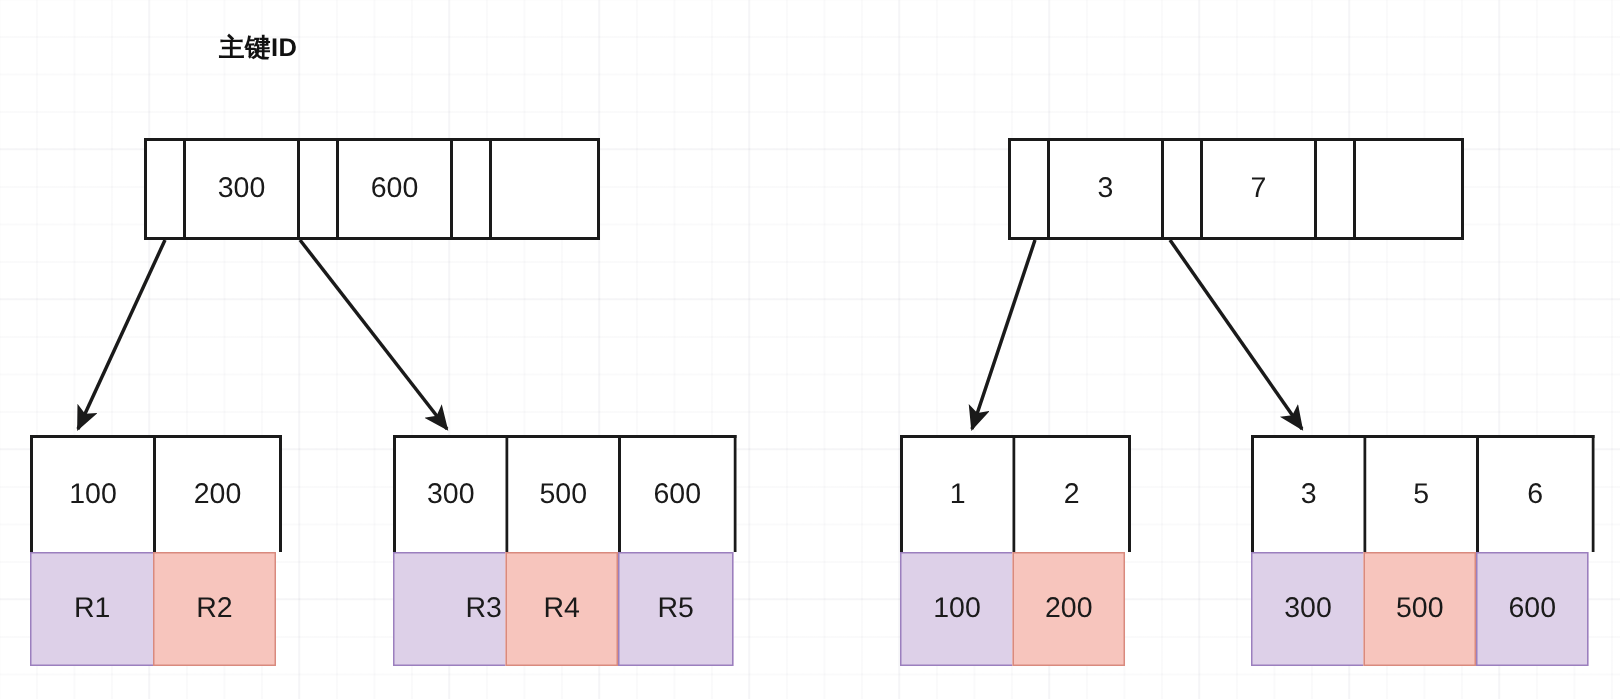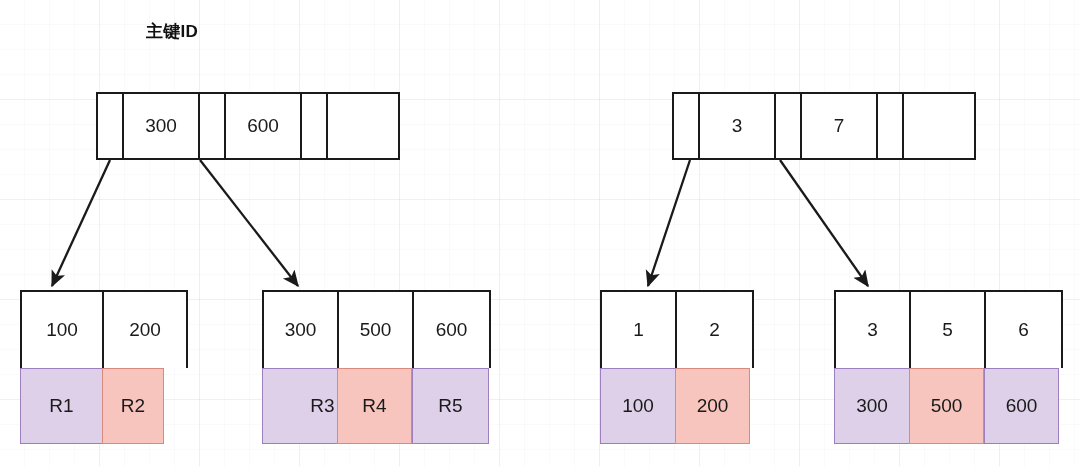--- a/index.html
+++ b/index.html
@@ -147,21 +147,21 @@
     <div class="cell tail"></div>
   </div>
 
   <div class="leaf" style="left:20px; top:290px;">
     <div class="row keys">
       <div class="c" style="width:82px;">100</div>
       <div class="c" style="width:82px;">200</div>
     </div>
     <div class="row vals">
       <div class="c purple" style="width:82px;">R1</div>
-      <div class="c red" style="width:62px;">R2</div>
+      <div class="c red" style="width:82px;">R2</div>
     </div>
   </div>
 
   <div class="leaf" style="left:262px; top:290px;">
     <div class="row keys">
       <div class="c" style="width:75px;">300</div>
       <div class="c" style="width:75px;">500</div>
       <div class="c" style="width:75px;">600</div>
     </div>
     <div class="row vals">

